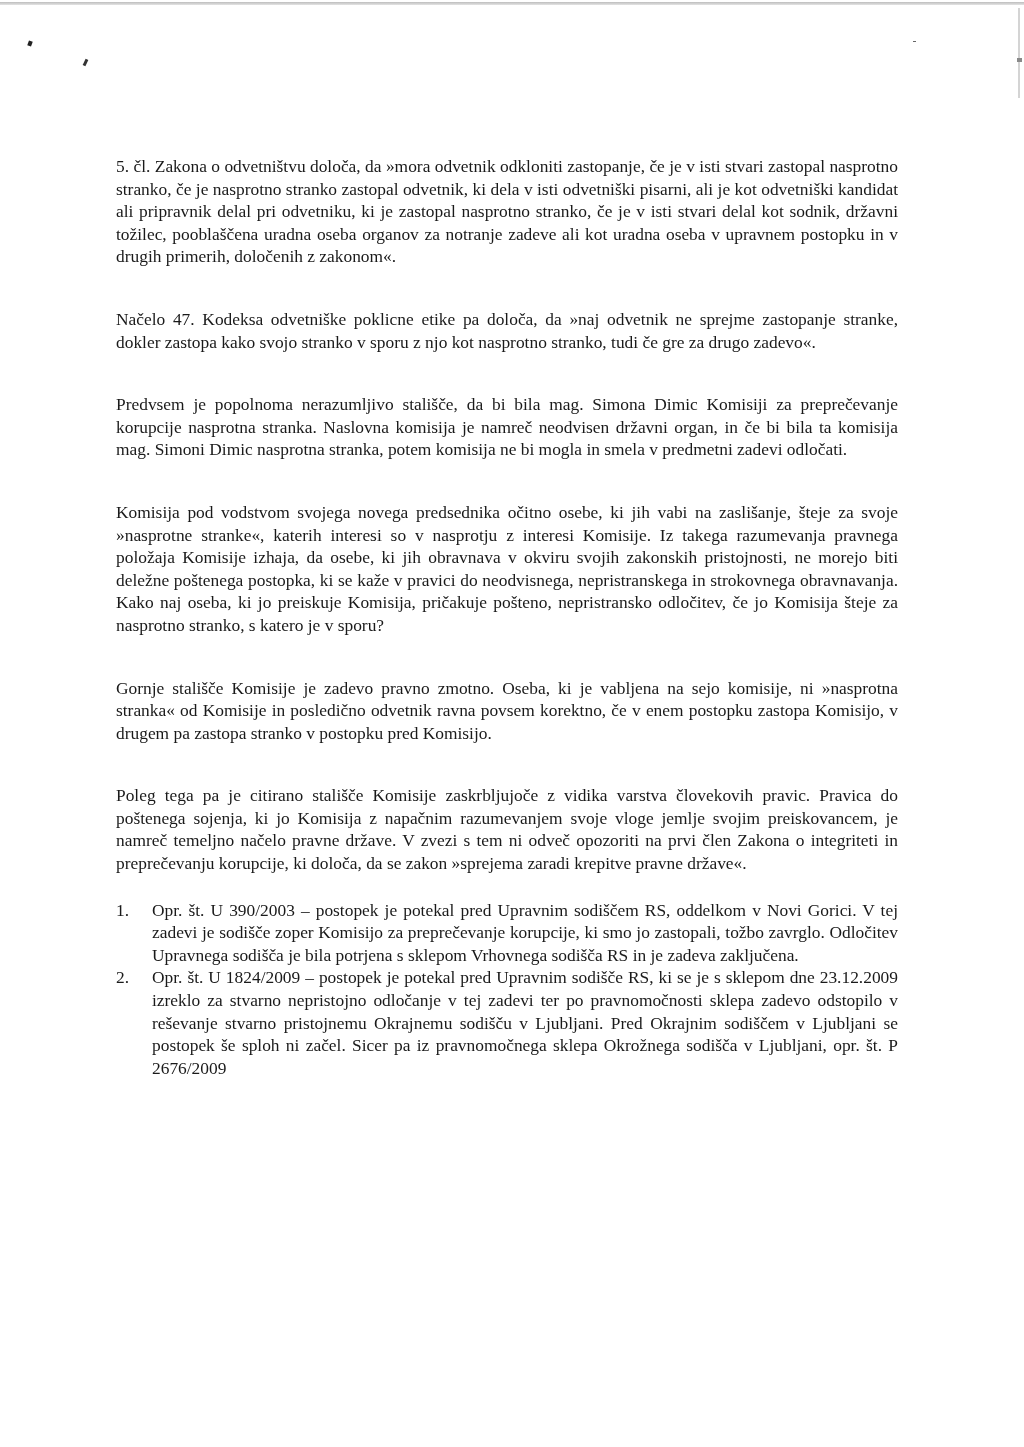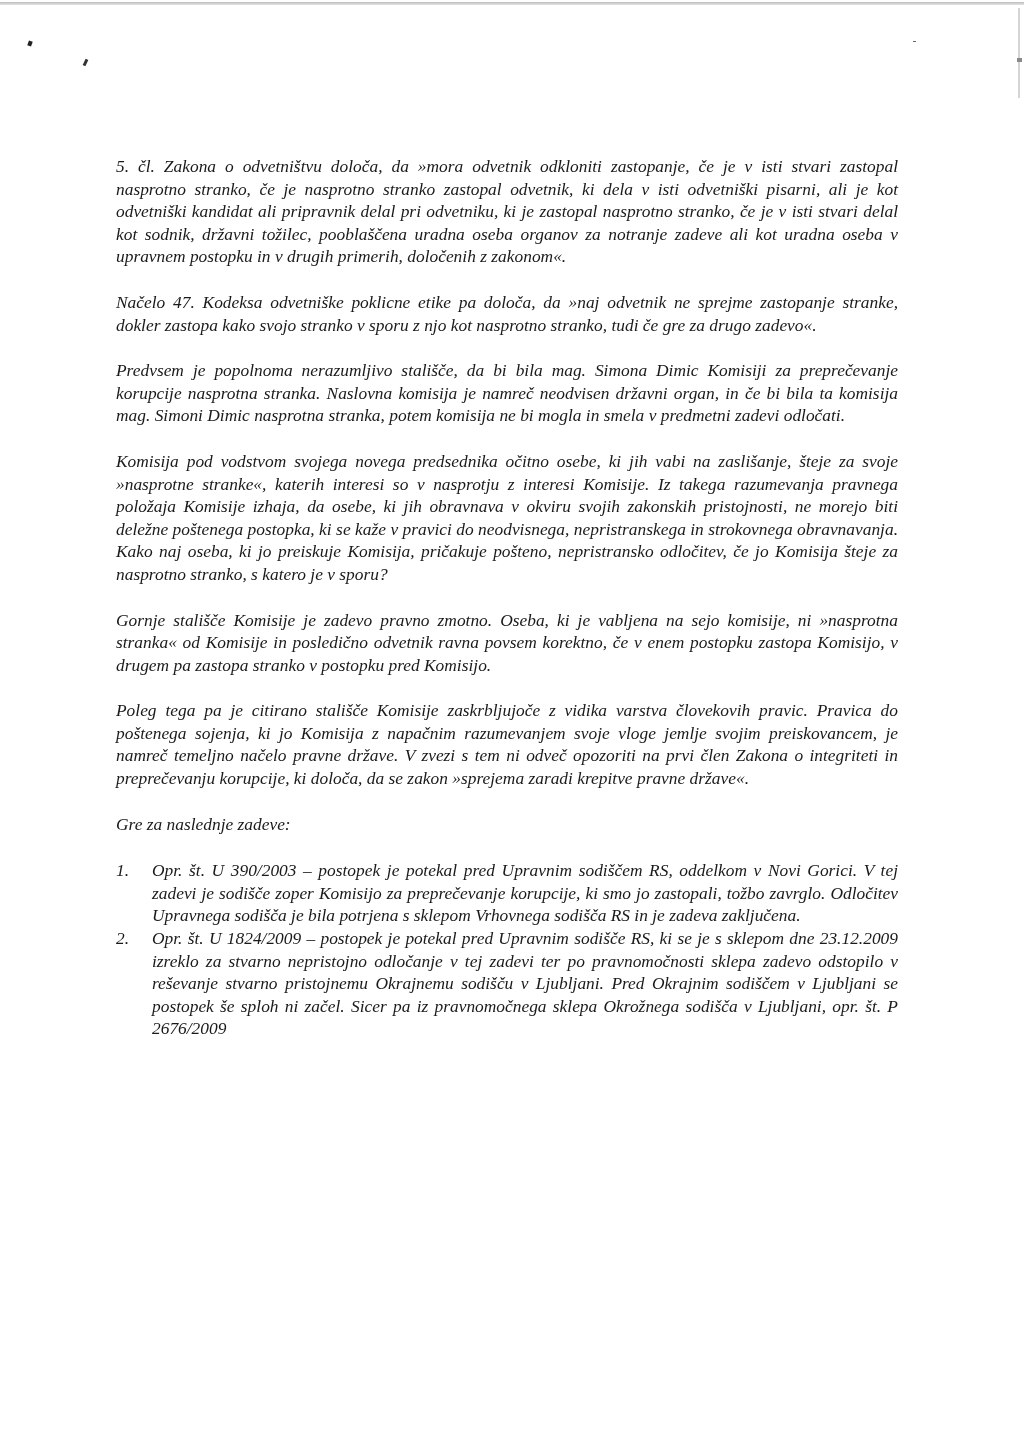--- a/index.html
+++ b/index.html
@@ -63,29 +63,28 @@
       top: 41px;
       width: 3px;
       height: 1px;
       background: #666;
     }
     .page {
       position: absolute;
       left: 116px;
       top: 155px;
       width: 782px;
-      font-style: italic;
     }
     .para {
       margin: 0;
       font-size: 17.4px;
       line-height: 22.6px;
       text-align: justify;
     }
-    .para + .para { margin-top: 23px; }
+    .para + .para { margin-top: 40px; }
     .list {
       list-style: none;
       margin: 24px 0 0 0;
       padding: 0;
     }
     .list-item {
       display: flex;
       font-size: 17.4px;
       line-height: 22.6px;
     }
@@ -110,21 +109,20 @@
 <div class="speck-2"></div>
 <div class="speck-3"></div>
 
 <div class="page">
   <p class="para">5. čl. Zakona o odvetništvu določa, da »mora odvetnik odkloniti zastopanje, če je v isti stvari zastopal nasprotno stranko, če je nasprotno stranko zastopal odvetnik, ki dela v isti odvetniški pisarni, ali je kot odvetniški kandidat ali pripravnik delal pri odvetniku, ki je zastopal nasprotno stranko, če je v isti stvari delal kot sodnik, državni tožilec, pooblaščena uradna oseba organov za notranje zadeve ali kot uradna oseba v upravnem postopku in v drugih primerih, določenih z zakonom«.</p>
   <p class="para">Načelo 47. Kodeksa odvetniške poklicne etike pa določa, da »naj odvetnik ne sprejme zastopanje stranke, dokler zastopa kako svojo stranko v sporu z  njo kot nasprotno stranko, tudi če gre za drugo zadevo«.</p>
   <p class="para">Predvsem je popolnoma nerazumljivo stališče, da bi bila mag. Simona Dimic Komisiji za preprečevanje korupcije nasprotna stranka. Naslovna komisija je namreč neodvisen državni organ, in če bi bila ta komisija mag. Simoni Dimic nasprotna stranka, potem komisija ne bi mogla in smela v predmetni zadevi odločati.</p>
   <p class="para">Komisija pod vodstvom svojega novega predsednika očitno osebe, ki jih vabi na zaslišanje, šteje za svoje »nasprotne stranke«, katerih interesi so v nasprotju z interesi Komisije. Iz takega razumevanja pravnega položaja Komisije izhaja, da osebe, ki jih obravnava v okviru svojih zakonskih pristojnosti, ne morejo biti deležne poštenega postopka, ki se kaže v pravici do neodvisnega, nepristranskega in strokovnega obravnavanja. Kako naj oseba, ki jo preiskuje Komisija, pričakuje pošteno, nepristransko odločitev, če jo Komisija šteje za nasprotno stranko, s katero je v sporu?</p>
   <p class="para">Gornje stališče Komisije je zadevo pravno zmotno. Oseba, ki je vabljena na sejo komisije, ni »nasprotna stranka« od Komisije in posledično odvetnik ravna povsem korektno, če v enem postopku zastopa Komisijo, v drugem pa zastopa stranko v postopku pred Komisijo.</p>
   <p class="para">Poleg tega pa je citirano stališče Komisije zaskrbljujoče z vidika varstva človekovih pravic. Pravica do poštenega sojenja, ki jo Komisija z napačnim razumevanjem svoje vloge jemlje svojim preiskovancem, je namreč temeljno načelo pravne države. V zvezi s tem ni odveč opozoriti na prvi člen Zakona o integriteti in preprečevanju korupcije, ki določa, da se zakon »sprejema zaradi krepitve pravne države«.</p>
-  <p class="para">Gre za naslednje zadeve:</p>
 
   <ol class="list">
     <li class="list-item">
       <span class="list-num">1.</span>
       <span class="list-text">Opr. št. U 390/2003 – postopek je potekal pred Upravnim sodiščem RS, oddelkom v Novi Gorici. V tej zadevi je sodišče zoper Komisijo za preprečevanje korupcije, ki smo jo zastopali, tožbo zavrglo. Odločitev Upravnega sodišča je bila potrjena s sklepom Vrhovnega sodišča RS in je zadeva zaključena.</span>
     </li>
     <li class="list-item">
       <span class="list-num">2.</span>
       <span class="list-text">Opr. št. U 1824/2009 – postopek je potekal pred Upravnim sodišče RS, ki se je s sklepom dne 23.12.2009 izreklo za stvarno nepristojno odločanje v tej  zadevi ter po pravnomočnosti sklepa zadevo odstopilo v reševanje stvarno pristojnemu Okrajnemu sodišču v Ljubljani. Pred Okrajnim sodiščem v Ljubljani se postopek še sploh ni začel. Sicer pa iz pravnomočnega sklepa Okrožnega sodišča v Ljubljani, opr. št. P 2676/2009</span>
     </li>

